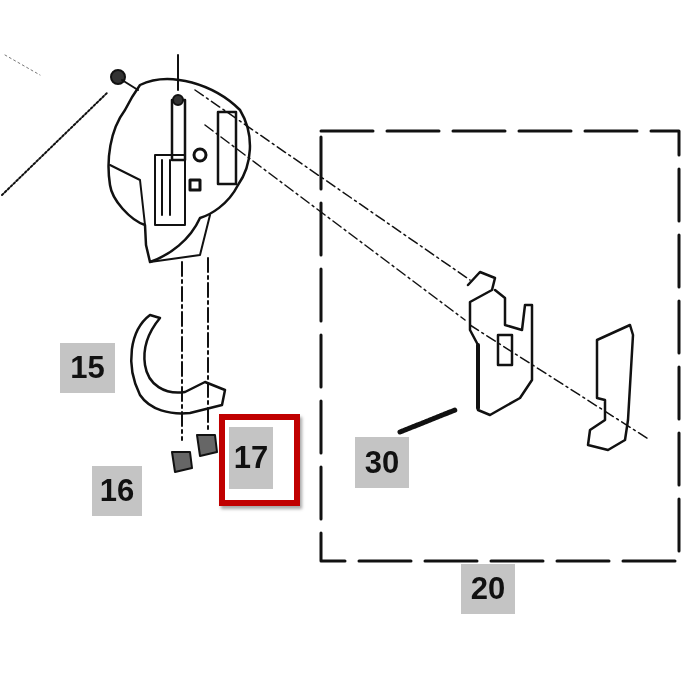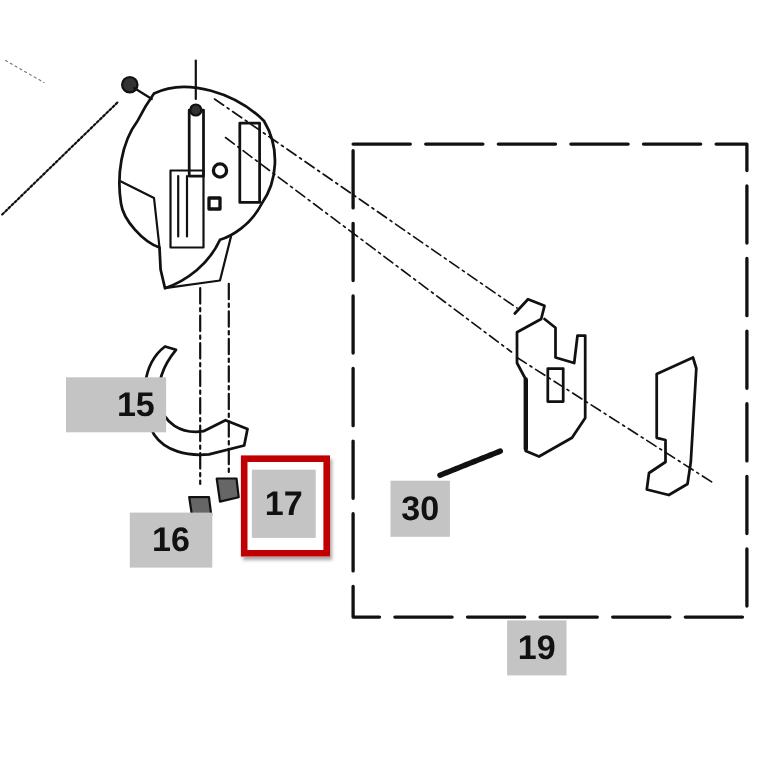--- a/index.html
+++ b/index.html
@@ -65,18 +65,18 @@
     </g>
 
     <line x1="400" y1="432" x2="455" y2="410" stroke-width="5" stroke-dasharray="3 1"></line>
 
     <g>
       <path d="M597 340 L630 325 L633 335 L628 420 L625 440 L608 450 L588 445 L590 430 L605 420 L605 400 L597 398 Z" stroke-width="2.5"></path>
     </g>
   </g>
 </svg>
 
-<div class="callout" style="left:60px;top:343px;width:55px;height:50px;padding-left:36px;">15</div>
-<div class="callout" style="left:118px;top:466px;width:75px;height:50px;">16</div>
+<div class="callout" style="left:60px;top:343px;width:55px;height:50px;">15</div>
+<div class="callout" style="left:92px;top:466px;width:50px;height:50px;">16</div>
 <div class="highlight" style="left:219px;top:414px;width:81px;height:92px;"></div>
-<div class="callout" style="left:229px;top:427px;width:58px;height:62px;">17</div>
+<div class="callout" style="left:229px;top:427px;width:44px;height:62px;">17</div>
 <div class="callout" style="left:355px;top:437px;width:54px;height:51px;">30</div>
-<div class="callout" style="left:461px;top:564px;width:54px;height:50px;">19</div>
+<div class="callout" style="left:461px;top:564px;width:54px;height:50px;">20</div>
 
 </body></html>

